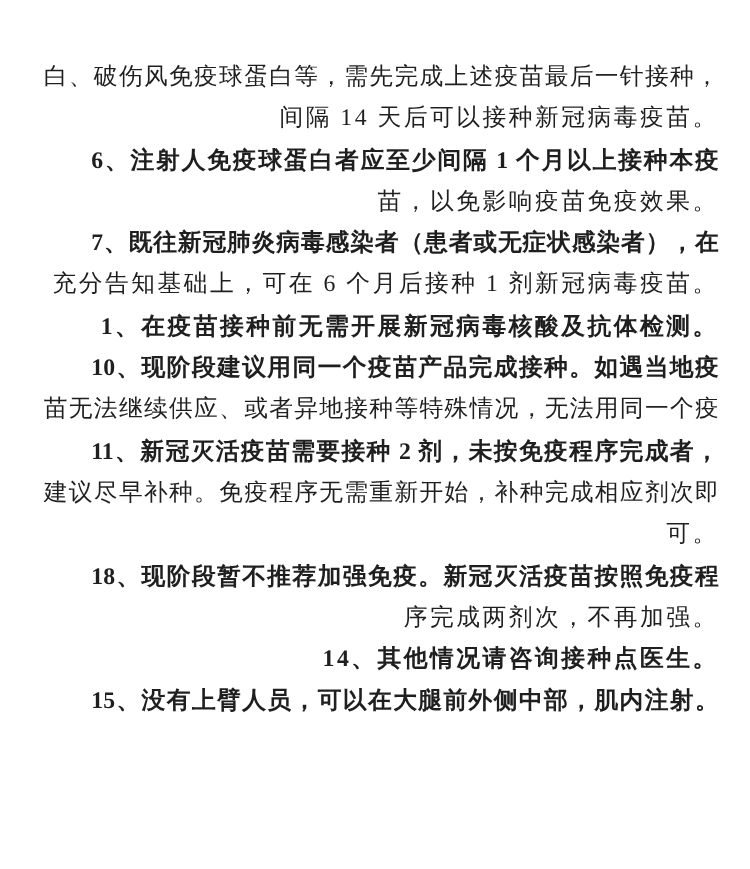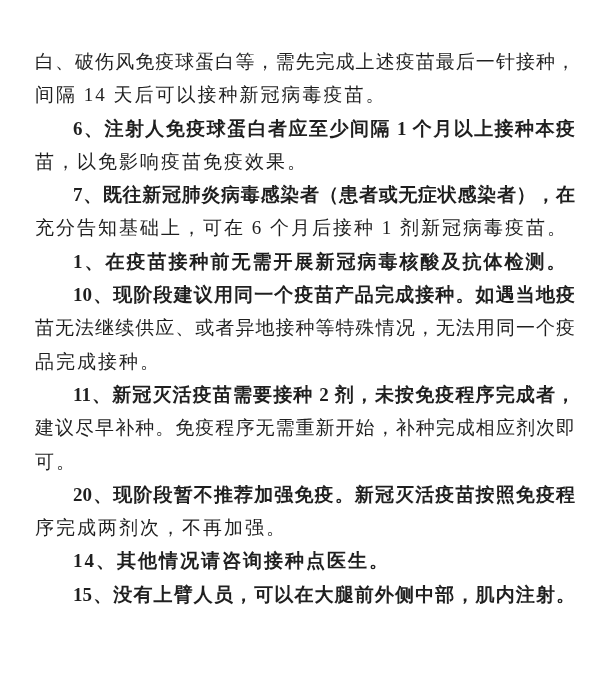--- a/index.html
+++ b/index.html
@@ -22,21 +22,21 @@
     color: #1f1f1f;
     font-size: 19px;
     margin-top: 44px;
   }
   .line {
     height: 33.3px;
     line-height: 33.3px;
     white-space: nowrap;
     overflow: hidden;
     letter-spacing: 2px;
-    text-align: left;
+    text-align: right;
   }
   .justify {
     letter-spacing: normal;
     text-align: justify;
     text-align-last: justify;
   }
   .indent {
     text-indent: 2em;
     font-weight: bold;
   }
@@ -47,21 +47,20 @@
 <div class="text-block">
   <div class="line justify">白、破伤风免疫球蛋白等，需先完成上述疫苗最后一针接种，</div>
   <div class="line">间隔 14 天后可以接种新冠病毒疫苗。</div>
   <div class="line indent justify">6、注射人免疫球蛋白者应至少间隔 1 个月以上接种本疫</div>
   <div class="line">苗，以免影响疫苗免疫效果。</div>
   <div class="line indent justify">7、既往新冠肺炎病毒感染者（患者或无症状感染者），在</div>
   <div class="line">充分告知基础上，可在 6 个月后接种 1 剂新冠病毒疫苗。</div>
   <div class="line indent">1、在疫苗接种前无需开展新冠病毒核酸及抗体检测。</div>
   <div class="line indent justify">10、现阶段建议用同一个疫苗产品完成接种。如遇当地疫</div>
   <div class="line justify">苗无法继续供应、或者异地接种等特殊情况，无法用同一个疫</div>
-  <div class="line">品完成接种。</div>
   <div class="line indent justify">11、新冠灭活疫苗需要接种 2 剂，未按免疫程序完成者，</div>
   <div class="line justify">建议尽早补种。免疫程序无需重新开始，补种完成相应剂次即</div>
   <div class="line">可。</div>
-  <div class="line indent justify">20、现阶段暂不推荐加强免疫。新冠灭活疫苗按照免疫程</div>
+  <div class="line indent justify">18、现阶段暂不推荐加强免疫。新冠灭活疫苗按照免疫程</div>
   <div class="line">序完成两剂次，不再加强。</div>
   <div class="line indent">14、其他情况请咨询接种点医生。</div>
   <div class="line indent justify">15、没有上臂人员，可以在大腿前外侧中部，肌内注射。</div>
 </div>
 
 </body></html>

